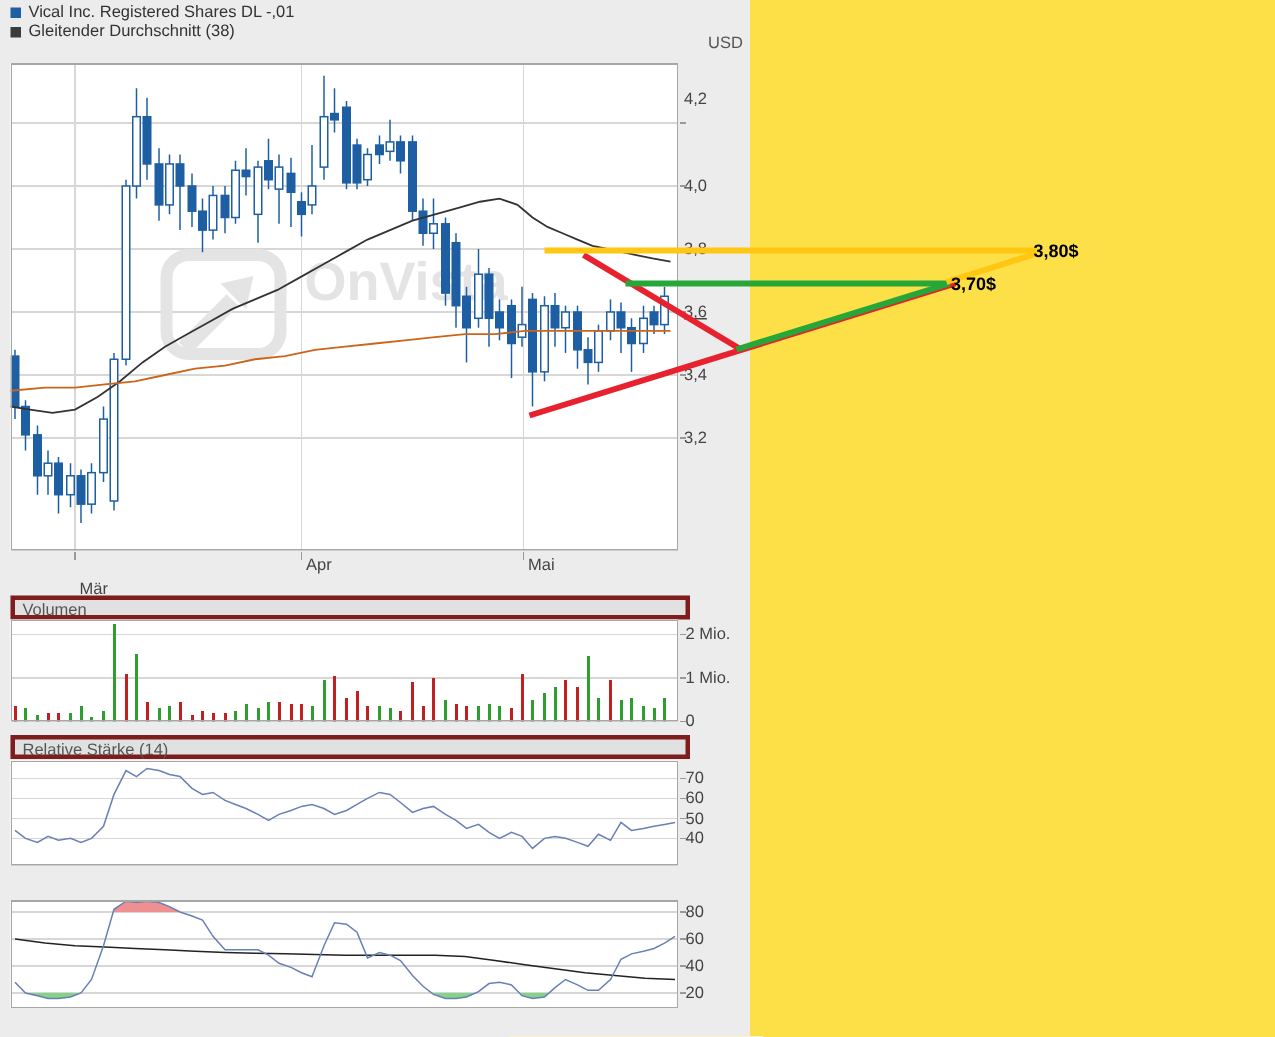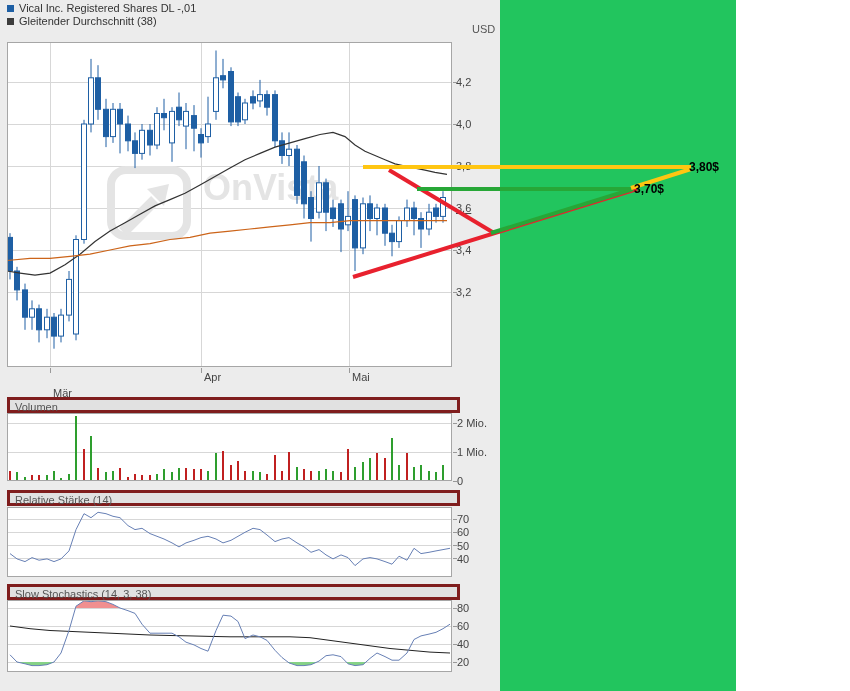--- a/index.html
+++ b/index.html
@@ -1,16 +1,16 @@
 <!DOCTYPE html>
 <html><head>
 <meta charset="utf-8">
 <style>
   html,body{margin:0;padding:0;background:#fff;font-family:"Liberation Sans",sans-serif;}
-  .stage{position:relative;width:736px;height:691px;overflow:hidden;background:#22c55e;}
+  .stage{position:relative;width:850px;height:691px;overflow:hidden;background:#fde047;}
   .graybg{position:absolute;left:0;top:0;width:500px;height:691px;background:#ececec;}
   .legend{position:absolute;left:7px;top:2px;z-index:5;}
   .legend-item{display:flex;align-items:center;height:13px;}
   .sw{width:7px;height:7px;margin-right:5px;display:inline-block;flex:0 0 7px;}
   .lt{font-size:11px;color:#333;line-height:13px;white-space:nowrap;}
   .usd{position:absolute;left:472px;top:23px;font-size:11px;color:#555;z-index:5;}
   .plot{position:absolute;background:#fff;z-index:2;}
   .plot svg{display:block;}
   .phead{position:absolute;left:7px;width:453px;height:16px;background:#e1e1e1;border:3px solid #7f1d1d;
          box-sizing:border-box;font-size:11px;color:#555;line-height:14px;padding-left:5px;z-index:2;}
@@ -258,41 +258,38 @@
     <svg id="svgRsi" width="445" height="70">
         <line x1="0" y1="12" x2="445" y2="12" stroke="#d7d7d7" shape-rendering="crispEdges"></line>
         <line x1="0" y1="25.3" x2="445" y2="25.3" stroke="#d7d7d7" shape-rendering="crispEdges"></line>
         <line x1="0" y1="38.6" x2="445" y2="38.6" stroke="#d7d7d7" shape-rendering="crispEdges"></line>
         <line x1="0" y1="51.900000000000006" x2="445" y2="51.900000000000006" stroke="#d7d7d7" shape-rendering="crispEdges"></line>
         <polyline points="3.0,46.6 10.0,51.9 18.0,54.6 25.0,50.6 32.0,53.2 40.0,51.9 47.0,54.6 54.0,51.9 62.0,43.9 69.0,22.6 77.0,6.7 84.0,10.7 91.0,5.3 99.0,6.7 106.0,9.3 113.0,10.7 121.0,18.6 128.0,22.6 135.0,21.3 143.0,26.6 150.0,29.3 157.0,32.0 165.0,35.9 172.0,39.9 179.0,35.9 187.0,33.3 194.0,30.6 201.0,29.3 209.0,32.0 216.0,35.9 224.0,33.3 231.0,29.3 238.0,25.3 246.0,21.3 253.0,22.6 260.0,28.0 268.0,34.6 275.0,32.0 282.0,30.6 290.0,35.9 297.0,39.9 304.0,45.3 312.0,42.6 319.0,47.9 326.0,51.9 334.0,47.9 341.0,50.6 348.0,58.6 356.0,51.9 363.0,50.6 370.0,51.9 378.0,54.6 385.0,57.2 392.0,49.2 400.0,53.2 407.0,41.3 414.0,46.6 422.0,45.3 429.0,43.9 436.0,42.6 443.0,41.3" fill="none" stroke="#6780b5" stroke-width="1"></polyline>
         <rect x="0.5" y="0.5" width="444" height="69" fill="none" stroke="#a6a6a6" stroke-width="1" shape-rendering="crispEdges"></rect>
       </svg>
   </div>
 
-  <div class="phead" style="top:584px;">
-    <span>Slow Stochastics (14, 3, 38)</span>
-  </div>
   <div class="plot" style="left:7px;top:600px;width:445px;height:72px;">
     <svg id="svgSto" width="445" height="72">
         <line x1="0" y1="8" x2="445" y2="8" stroke="#d7d7d7" shape-rendering="crispEdges"></line>
         <line x1="0" y1="26" x2="445" y2="26" stroke="#d7d7d7" shape-rendering="crispEdges"></line>
         <line x1="0" y1="44" x2="445" y2="44" stroke="#d7d7d7" shape-rendering="crispEdges"></line>
         <line x1="0" y1="62" x2="445" y2="62" stroke="#d7d7d7" shape-rendering="crispEdges"></line>
         <polygon points="68.5,8.0 69.0,6.2 77.0,0.8 84.0,1.7 91.0,0.8 99.0,1.7 106.0,4.4 113.0,8.0 113.0,8.0" fill="#f08f8f"></polygon>
         <polygon points="10.0,62.0 10.0,62.0 18.0,63.8 25.0,65.6 32.0,65.6 40.0,64.7 47.0,62.0 47.0,62.0" fill="#86d286"></polygon>
         <polygon points="280.8,62.0 282.0,62.9 290.0,65.6 297.0,65.6 304.0,64.7 310.0,62.0" fill="#86d286"></polygon>
         <polygon points="339.3,62.0 341.0,63.8 348.0,65.6 356.0,64.7 359.0,62.0" fill="#86d286"></polygon>
         <polyline points="3.0,26.0 23.0,28.7 43.0,30.5 63.0,31.4 83.0,32.3 103.0,33.2 123.0,34.1 143.0,35.0 163.0,35.5 183.0,35.9 203.0,36.4 223.0,36.8 243.0,36.8 263.0,36.8 283.0,36.8 303.0,37.7 323.0,40.4 343.0,43.1 363.0,45.8 383.0,48.5 403.0,50.3 423.0,52.1 443.0,53.0" fill="none" stroke="#222222" stroke-width="1"></polyline>
         <polyline points="3.0,54.8 10.0,62.0 18.0,63.8 25.0,65.6 32.0,65.6 40.0,64.7 47.0,62.0 54.0,53.0 62.0,30.5 69.0,6.2 77.0,0.8 84.0,1.7 91.0,0.8 99.0,1.7 106.0,4.4 113.0,8.0 121.0,10.7 128.0,13.4 135.0,24.2 143.0,33.2 150.0,33.2 157.0,33.2 165.0,33.2 172.0,36.8 179.0,42.2 187.0,44.9 194.0,48.5 201.0,51.2 209.0,30.5 216.0,15.2 224.0,16.1 231.0,21.5 238.0,38.6 246.0,35.0 253.0,36.8 260.0,40.4 268.0,50.3 275.0,57.5 282.0,62.9 290.0,65.6 297.0,65.6 304.0,64.7 312.0,61.1 319.0,55.7 326.0,54.8 334.0,56.6 341.0,63.8 348.0,65.6 356.0,64.7 363.0,58.4 370.0,53.0 378.0,56.6 385.0,60.2 392.0,60.2 400.0,53.0 407.0,39.5 414.0,35.9 422.0,34.1 429.0,32.3 436.0,28.7 443.0,24.2" fill="none" stroke="#6780b5" stroke-width="1"></polyline>
         <rect x="0.5" y="0.5" width="444" height="71" fill="none" stroke="#a6a6a6" stroke-width="1" shape-rendering="crispEdges"></rect>
       </svg>
   </div>
 
   <div id="labels">
-      <div class="axlabel" style="left: 456px; top: 76px;">4,2</div>
+      <div class="axlabel" style="left: 456px; top: 60px;">4,2</div>
       <div class="axlabel" style="left: 456px; top: 118px;">4,0</div>
       <div class="axlabel" style="left: 456px; top: 160px;">3,8</div>
       <div class="axlabel" style="left: 456px; top: 202px; text-decoration: underline;">3,6</div>
       <div class="axlabel" style="left: 456px; top: 244px;">3,4</div>
       <div class="axlabel" style="left: 456px; top: 286px;">3,2</div>
       <div class="axlabel" style="left: 53px; top: 387px;">Mär</div>
       <div class="axlabel" style="left: 204px; top: 371px;">Apr</div>
       <div class="axlabel" style="left: 352px; top: 371px;">Mai</div>
       <div class="axlabel" style="left: 457px; top: 417px;">2 Mio.</div>
       <div class="axlabel" style="left: 457px; top: 446px;">1 Mio.</div>

